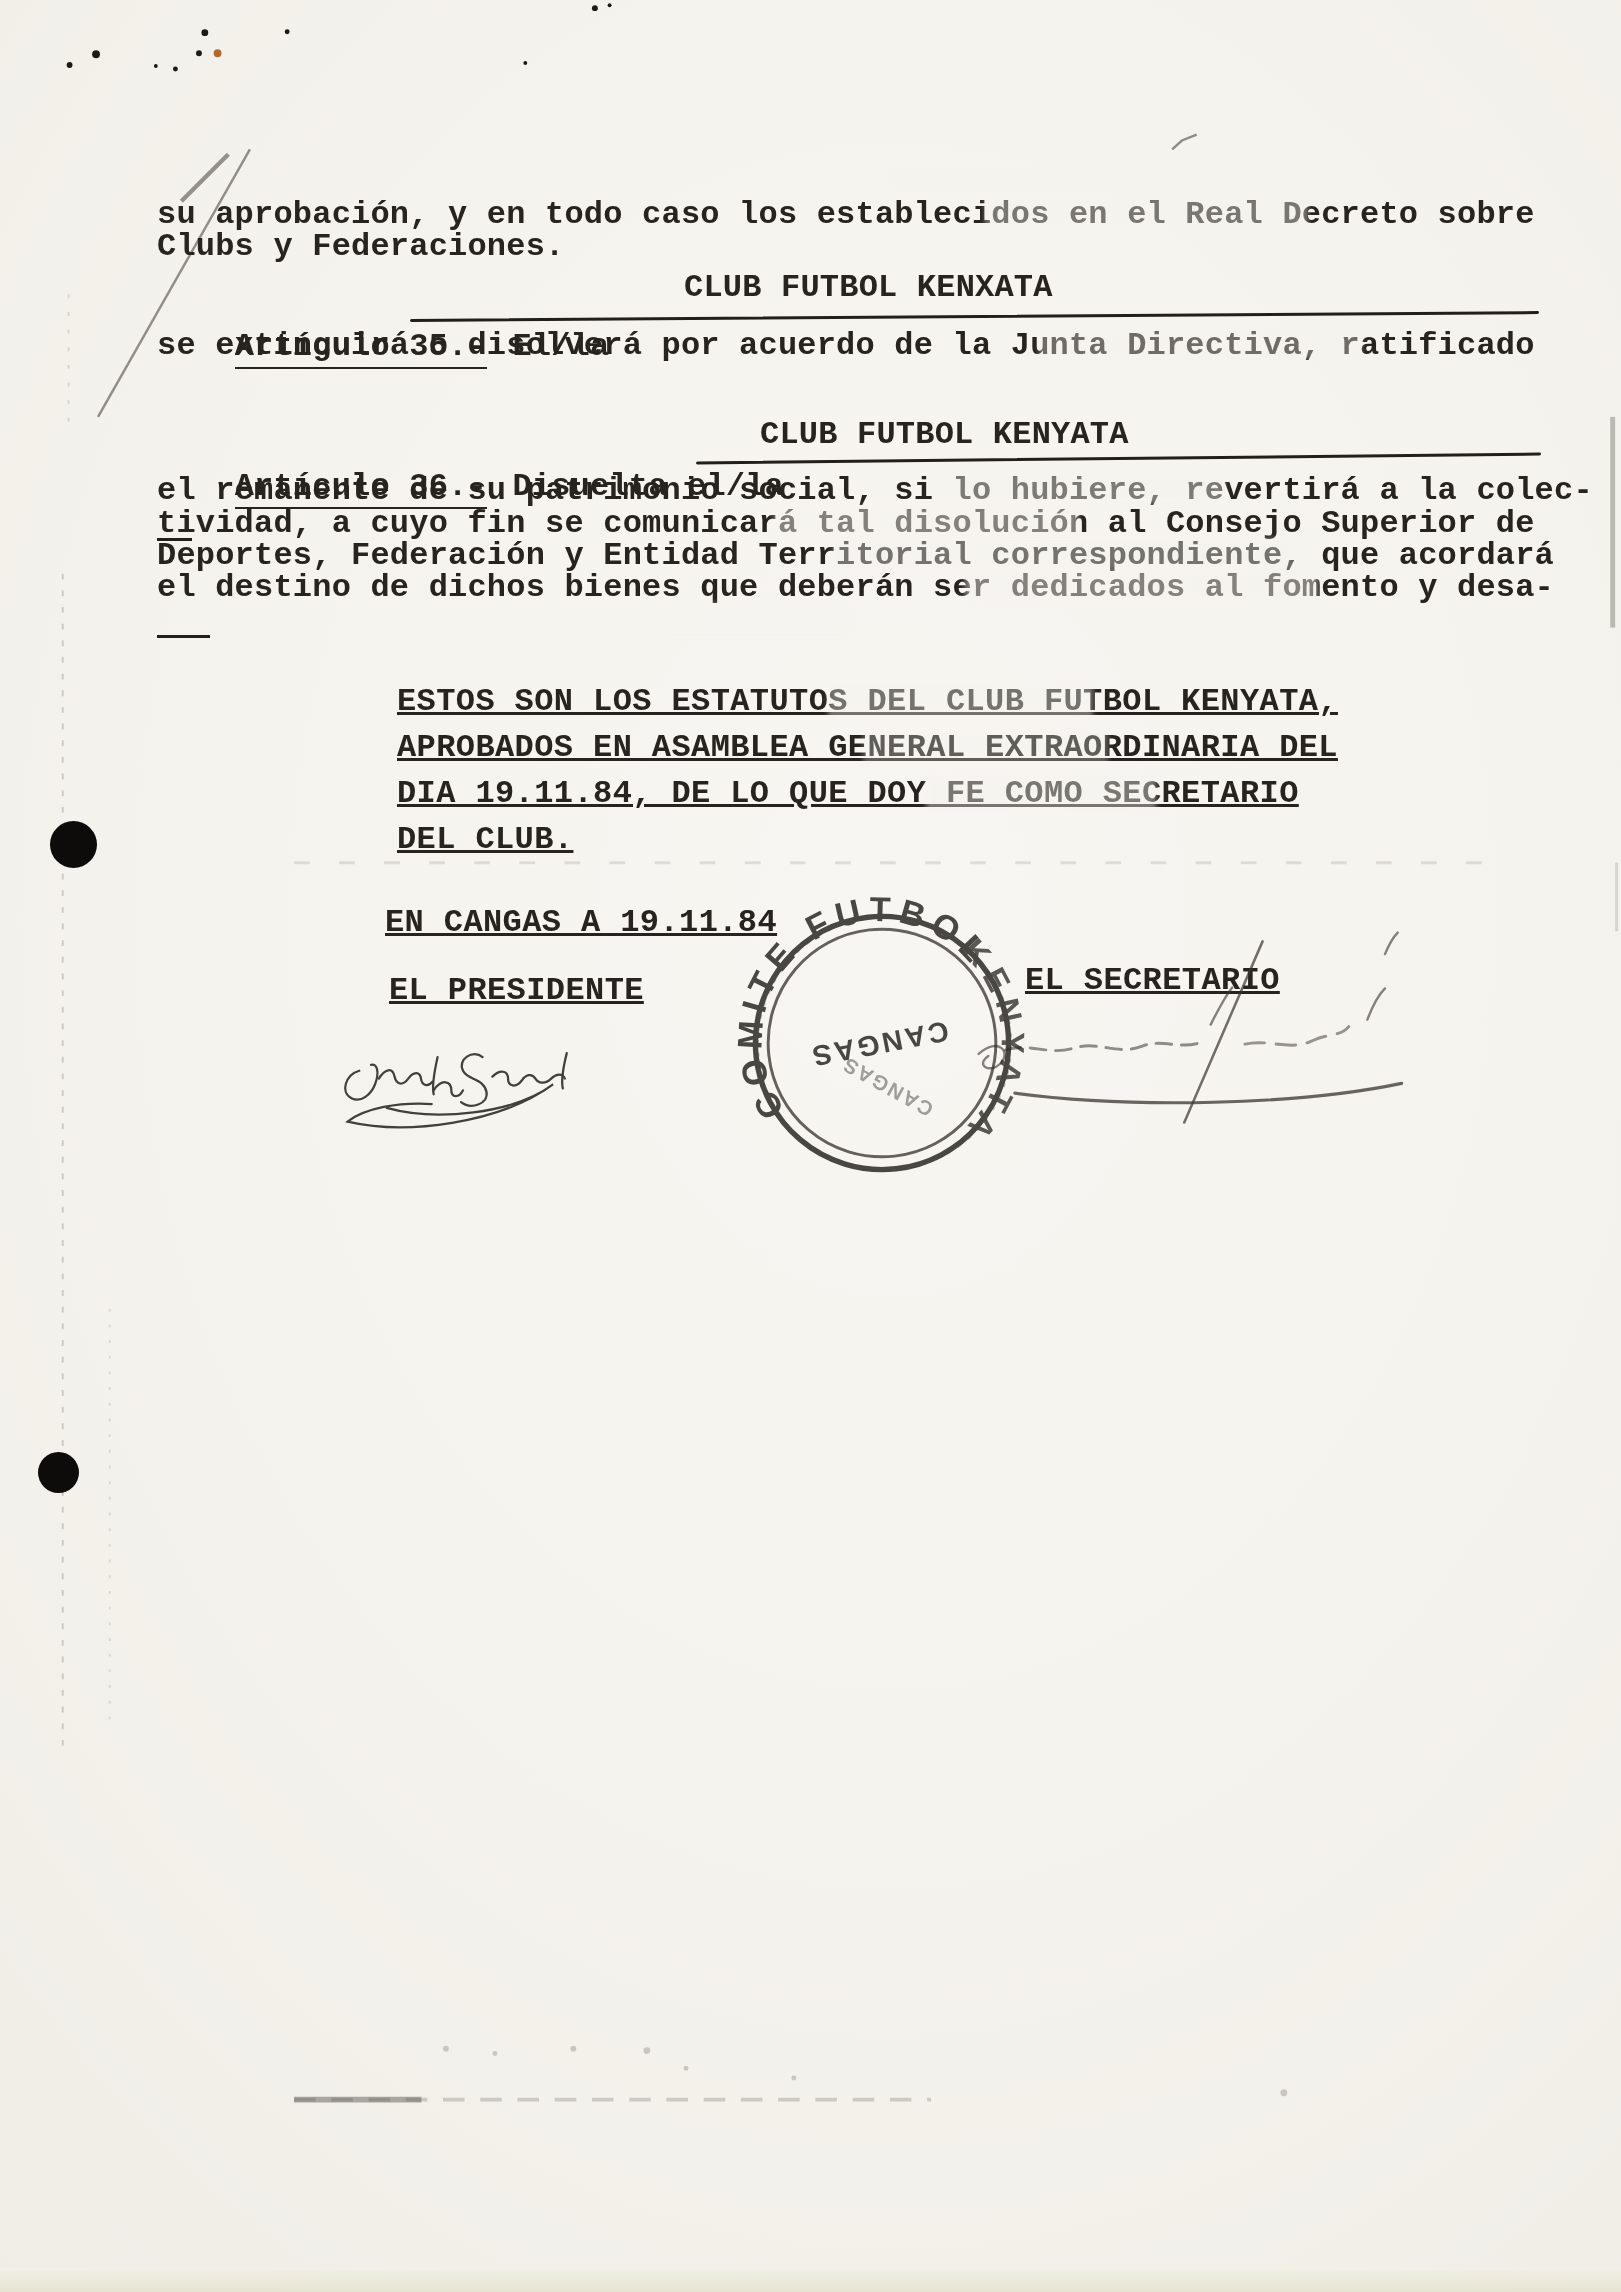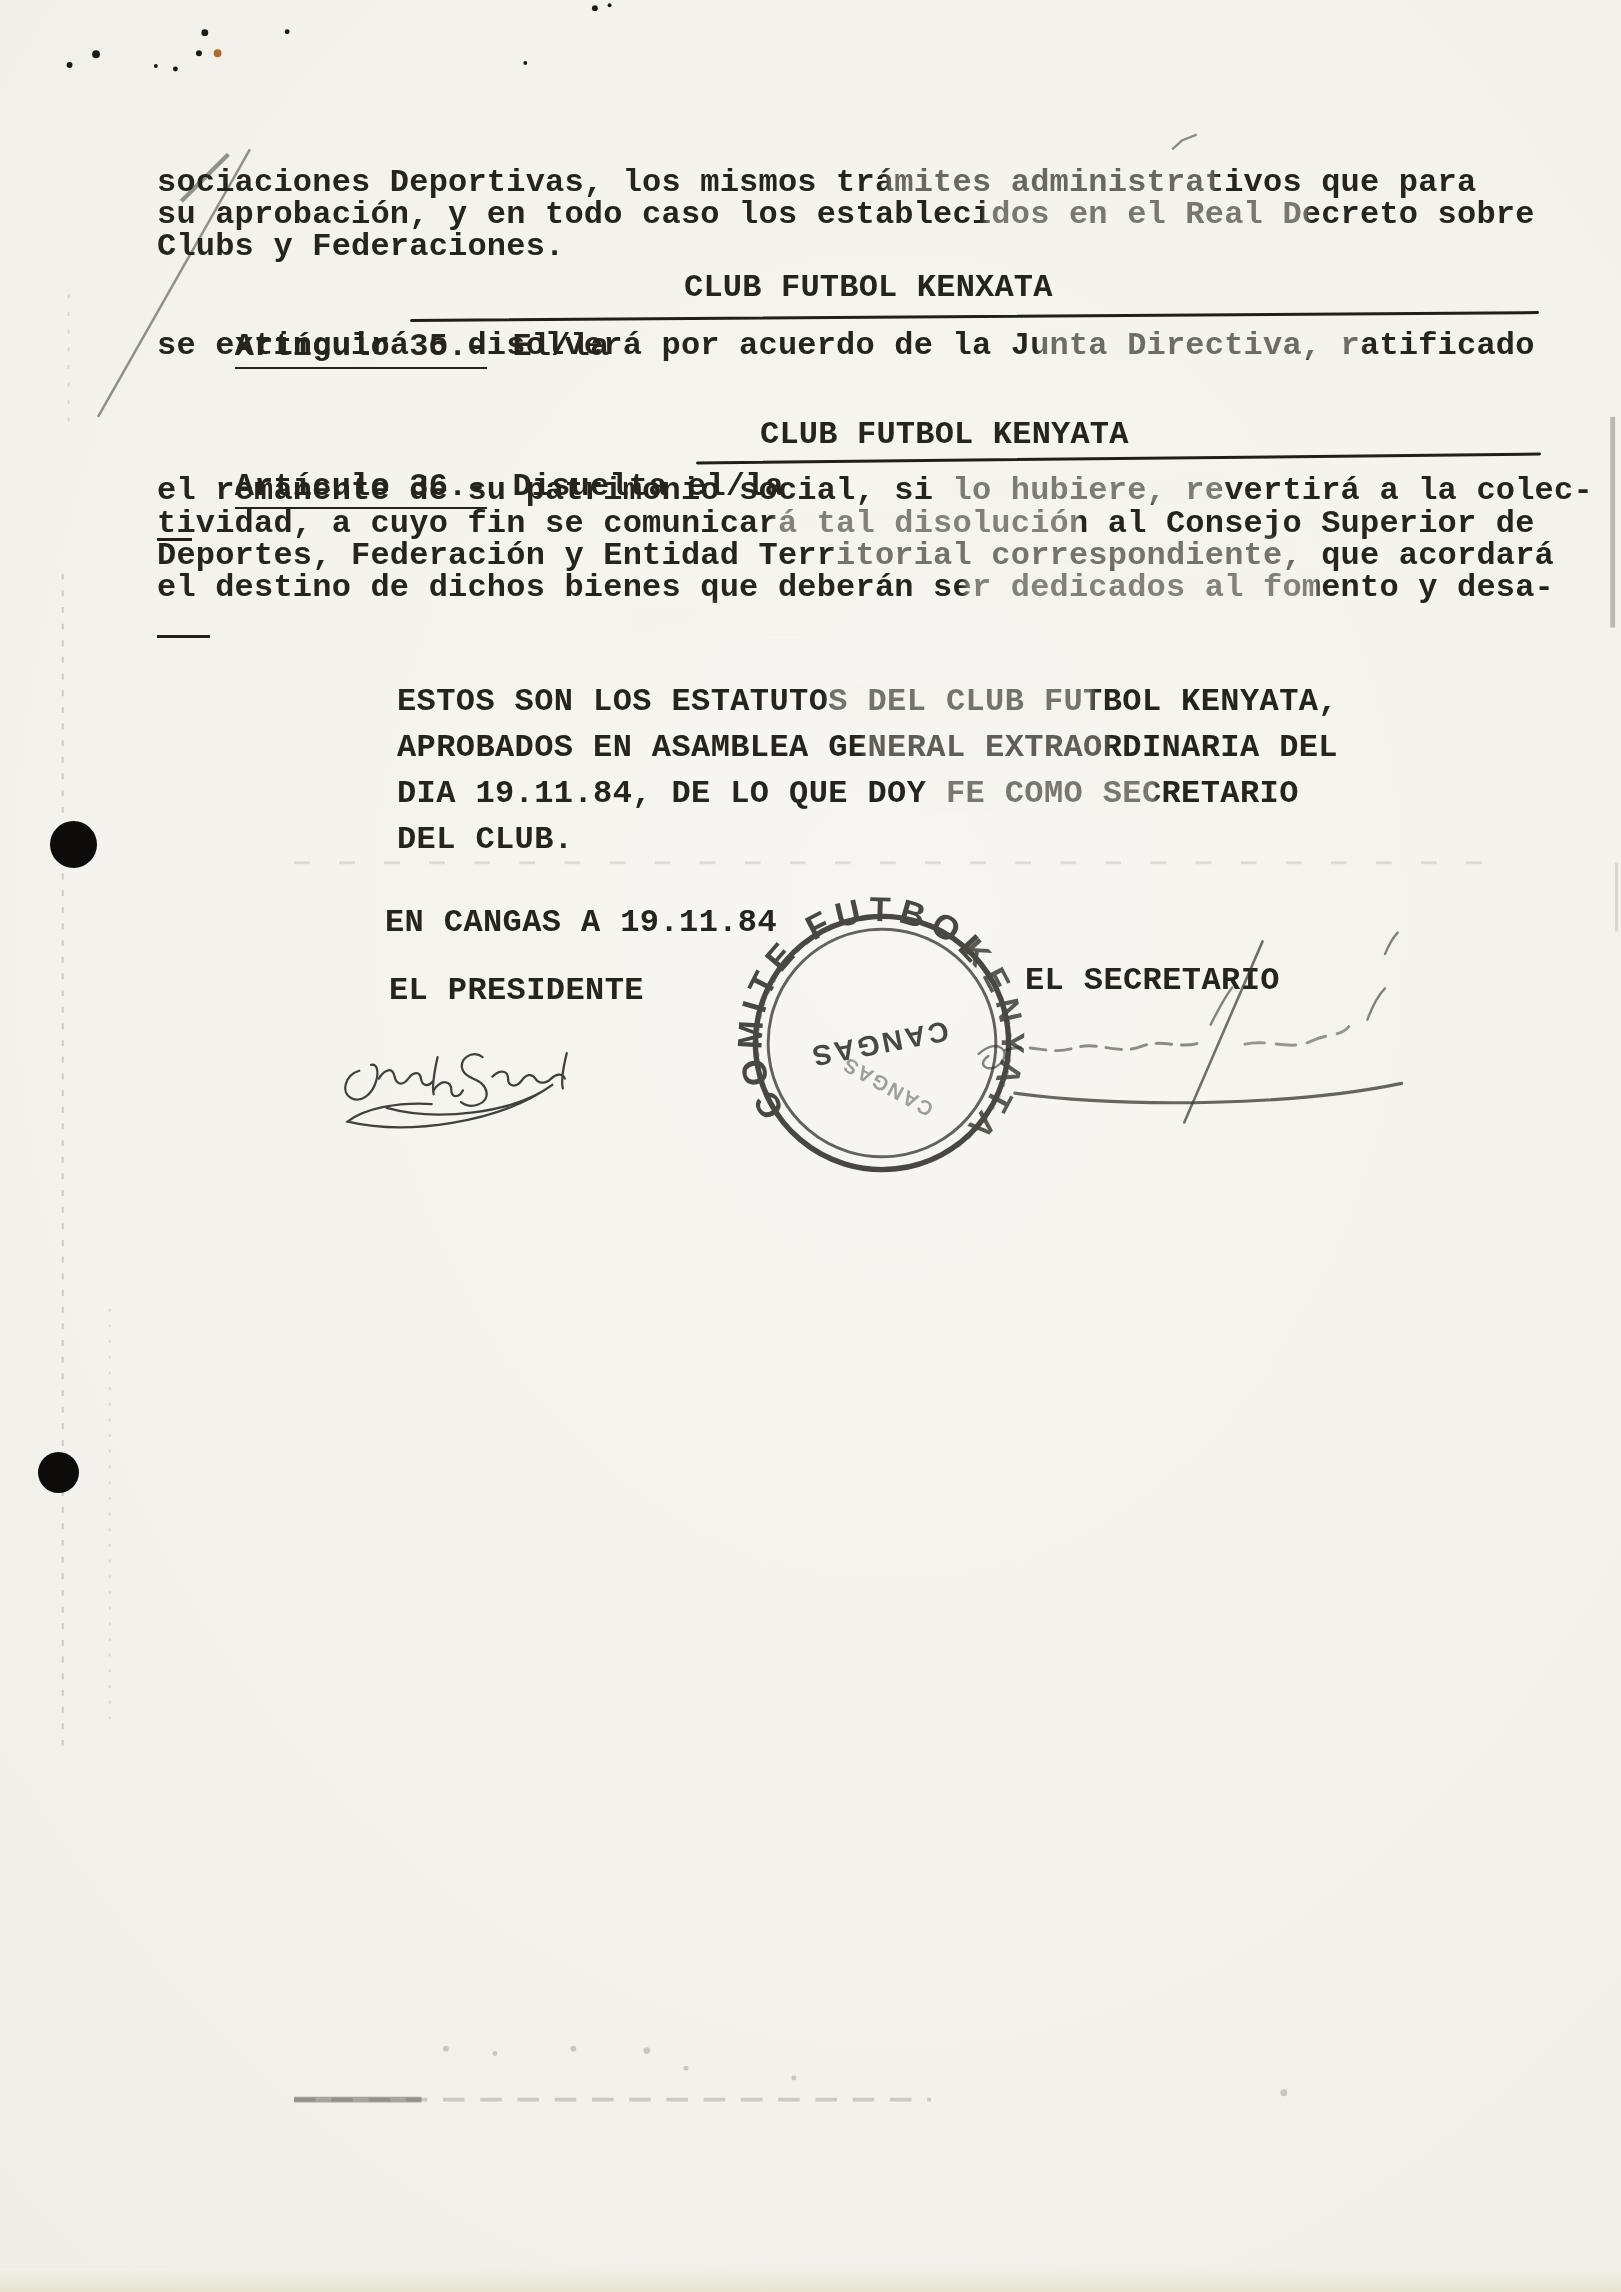--- a/index.html
+++ b/index.html
@@ -13,21 +13,21 @@
     font-family:"Liberation Mono","DejaVu Sans Mono",monospace;
   }
   .tl{
     position:absolute;
     font:700 32px/32px "Liberation Mono","DejaVu Sans Mono",monospace;
     color:#27241f;
     white-space:pre;
     z-index:2;
     letter-spacing:0.2px;
   }
-  .caps{letter-spacing:0.4px;}
+  .caps{letter-spacing:0.4px;text-decoration:underline;}
   .art-label{border-bottom:2.9px solid #27241f;padding-bottom:2px;}
   .lead{margin-left:25.5px;margin-top:20px;}
   .rule{position:absolute;background:#221f1b;height:2.9px;z-index:2;border-radius:2px;}
   .mini-rule{position:absolute;background:#221f1b;height:2.9px;z-index:2;}
   .fade{position:absolute;z-index:3;pointer-events:none;filter:blur(2.9px);background:#f5f3ee;}
   .holedot{position:absolute;background:#0d0c0a;border-radius:50%;z-index:5;}
   .svgabs{position:absolute;z-index:4;}
   .strays{position:absolute;left:0;top:0;z-index:1;}
   .band{position:absolute;left:0;bottom:0;width:100%;height:25.5px;z-index:1;
     background:linear-gradient(#f2f0e7 0%,#e9e6d6 70%,#e4e1cf 100%);opacity:.9;}
@@ -73,21 +73,20 @@
       <circle cx="455" cy="2090" r="3"></circle>
         <circle cx="505" cy="2095" r="2.5"></circle>
         <circle cx="585" cy="2090" r="3"></circle>
       <circle cx="660" cy="2092" r="3.5"></circle>
         <circle cx="700" cy="2110" r="2.5"></circle>
         <circle cx="810" cy="2120" r="2.5"></circle>
       <circle cx="1310" cy="2135" r="3.5"></circle>
     </g>
   </svg>
 
-  <div class="tl" style="left:157px;top:167px">sociaciones Deportivas, los mismos trámites administrativos que para</div>
   <div class="tl" style="left:157px;top:199px">su aprobación, y en todo caso los establecidos en el Real Decreto sobre</div>
   <div class="tl" style="left:157px;top:231px">Clubs y Federaciones.</div>
 
   <div class="tl" style="left:684px;top:272px">CLUB FUTBOL KENXATA</div>
   <div class="rule" style="left:410px;top:315px;width:1129px;transform:rotate(-0.4deg)"></div>
   <div class="tl" style="left:157px;top:299px">
     <span class="art-label">Artículo 35.-</span><span class="lead">El/la</span>
   </div>
   <div class="tl" style="left:157px;top:330px">se extinguirá o disolverá por acuerdo de la Junta Directiva, ratificado</div>
 

